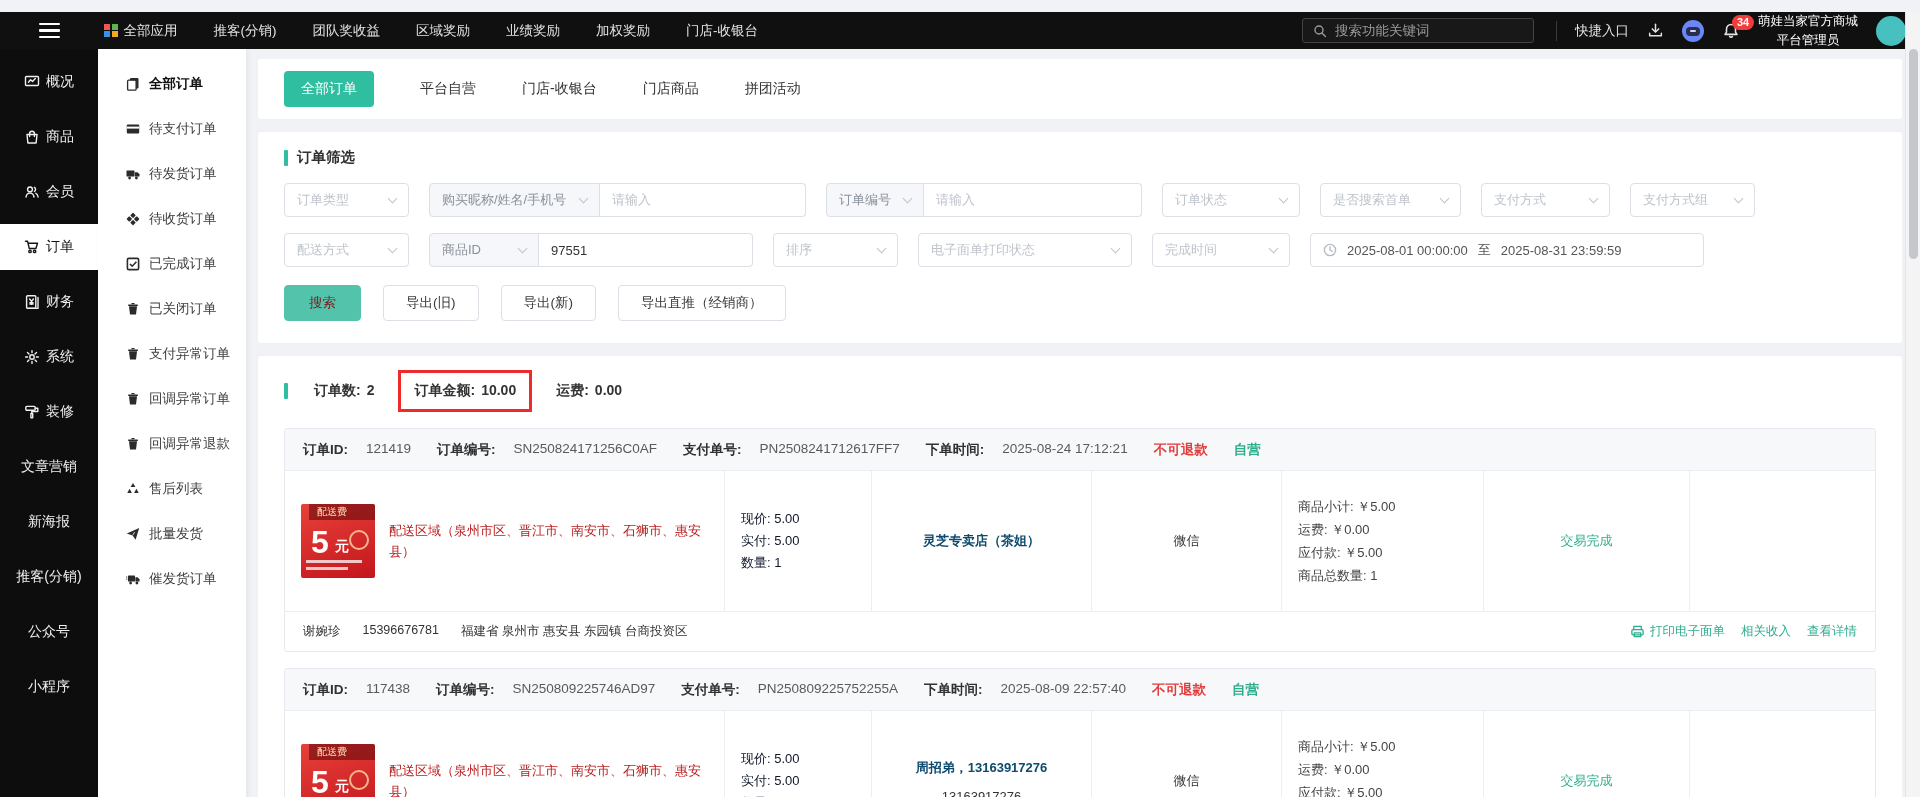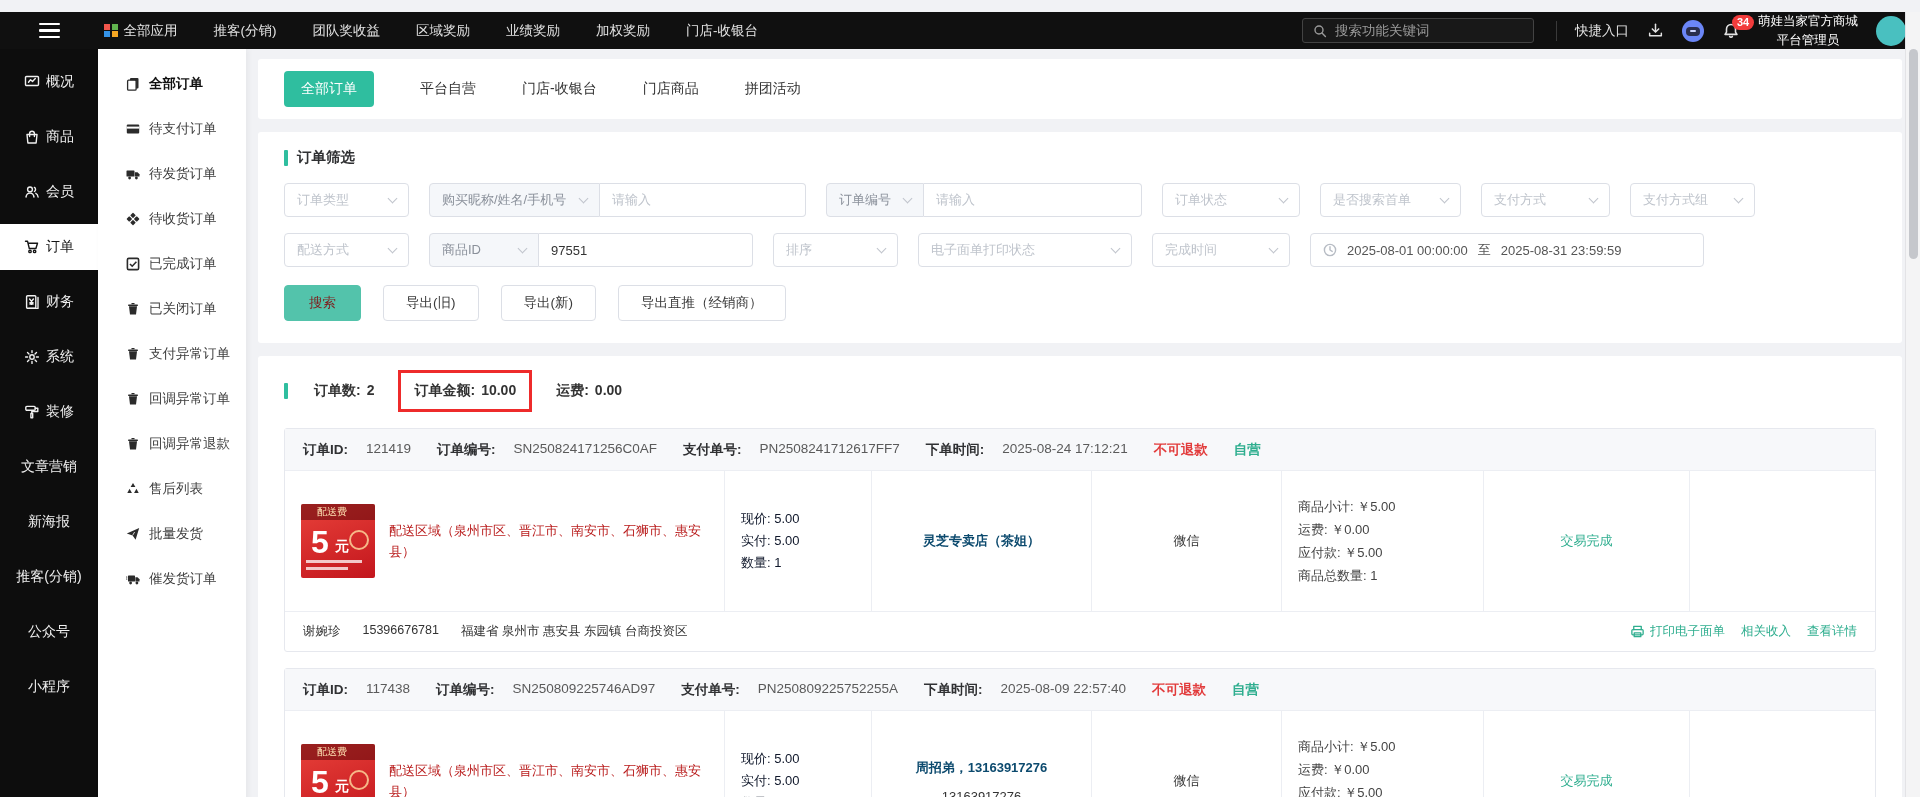--- a/index.html
+++ b/index.html
@@ -99,22 +99,22 @@
   .status-green { color:#2fae8f; font-size:13px; }
   .order-foot { border-top:1px solid #eceef3; padding:11px 18px; display:flex; justify-content:space-between;
     align-items:center; font-size:12.5px; color:#333; }
   .foot-left { display:flex; gap:22px; white-space:nowrap; }
   .foot-links { display:flex; gap:16px; align-items:center; }
   .olink { color:#2fae8f; display:flex; gap:5px; align-items:center; cursor:pointer; white-space:nowrap; }
 
   
   .thumb { width:74px; height:74px; flex:0 0 74px; border-radius:2px; position:relative; overflow:hidden;
     background:linear-gradient(160deg,#e8413a 0%,#c3161d 100%); }
-  .thumb .ribbon { position:absolute; top:0; left:0; right:0; height:16px; background:rgba(90,5,10,.55);
-    color:#ffe3b3; font-size:10px; line-height:16px; padding-left:16px; }
+  .thumb .ribbon { position:absolute; top:0; left:8px; right:0; height:16px; background:rgba(90,5,10,.55);
+    color:#ffe3b3; font-size:10px; line-height:16px; padding-left:8px; }
   .thumb .big { position:absolute; left:10px; top:20px; color:#fff; font-weight:bold; font-size:32px; }
   .thumb .unit { position:absolute; left:34px; top:34px; color:#fff; font-weight:bold; font-size:14px; }
   .thumb .seal { position:absolute; right:6px; top:26px; width:20px; height:20px; border-radius:50%;
     border:2px solid rgba(255,220,160,.8); }
   .thumb .l1,.thumb .l2 { position:absolute; left:5px; height:3px; background:rgba(255,255,255,.75); }
   .thumb .l1 { bottom:15px; width:56px; } .thumb .l2 { bottom:8px; width:42px; }
 
   
   .scrollbar { position:absolute; top:0; right:0; width:15px; height:797px; background:#f4f4f5; border-left:1px solid #e3e3e6; z-index:9; }
   .scroll-thumb { position:absolute; top:37px; left:3px; width:9px; height:210px; border-radius:5px; background:#c5c7cc; cursor:grab; }

